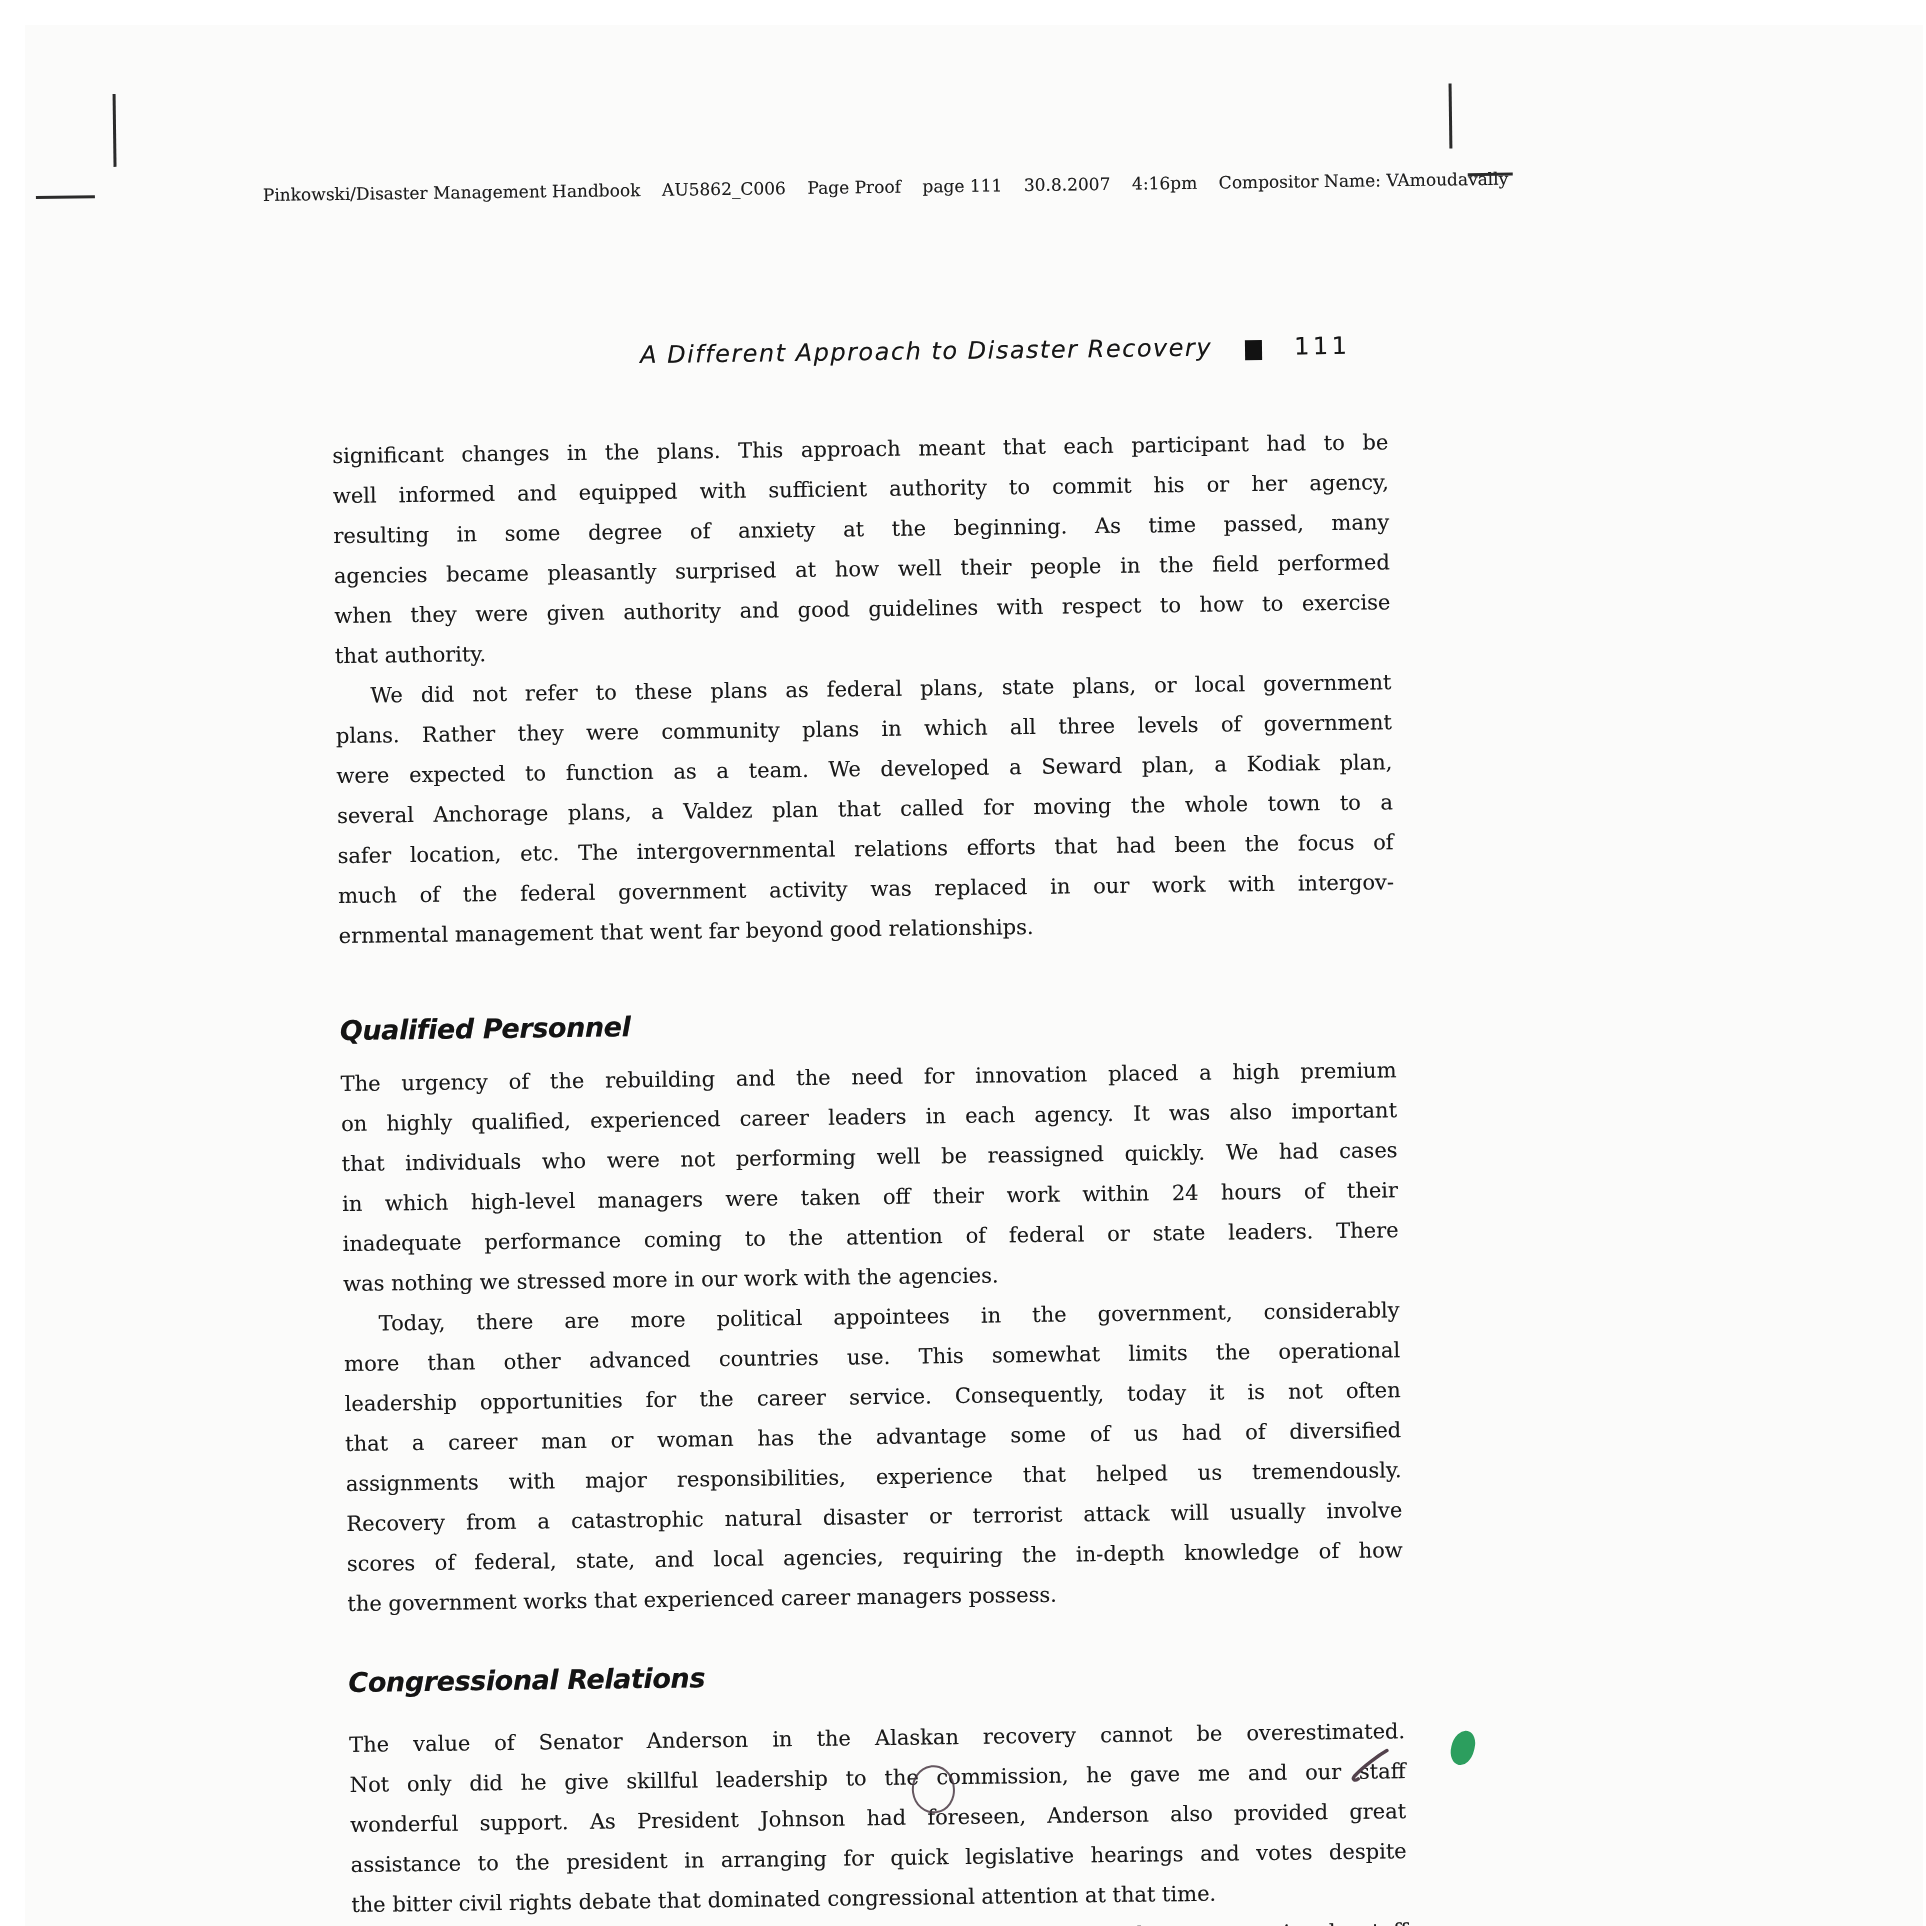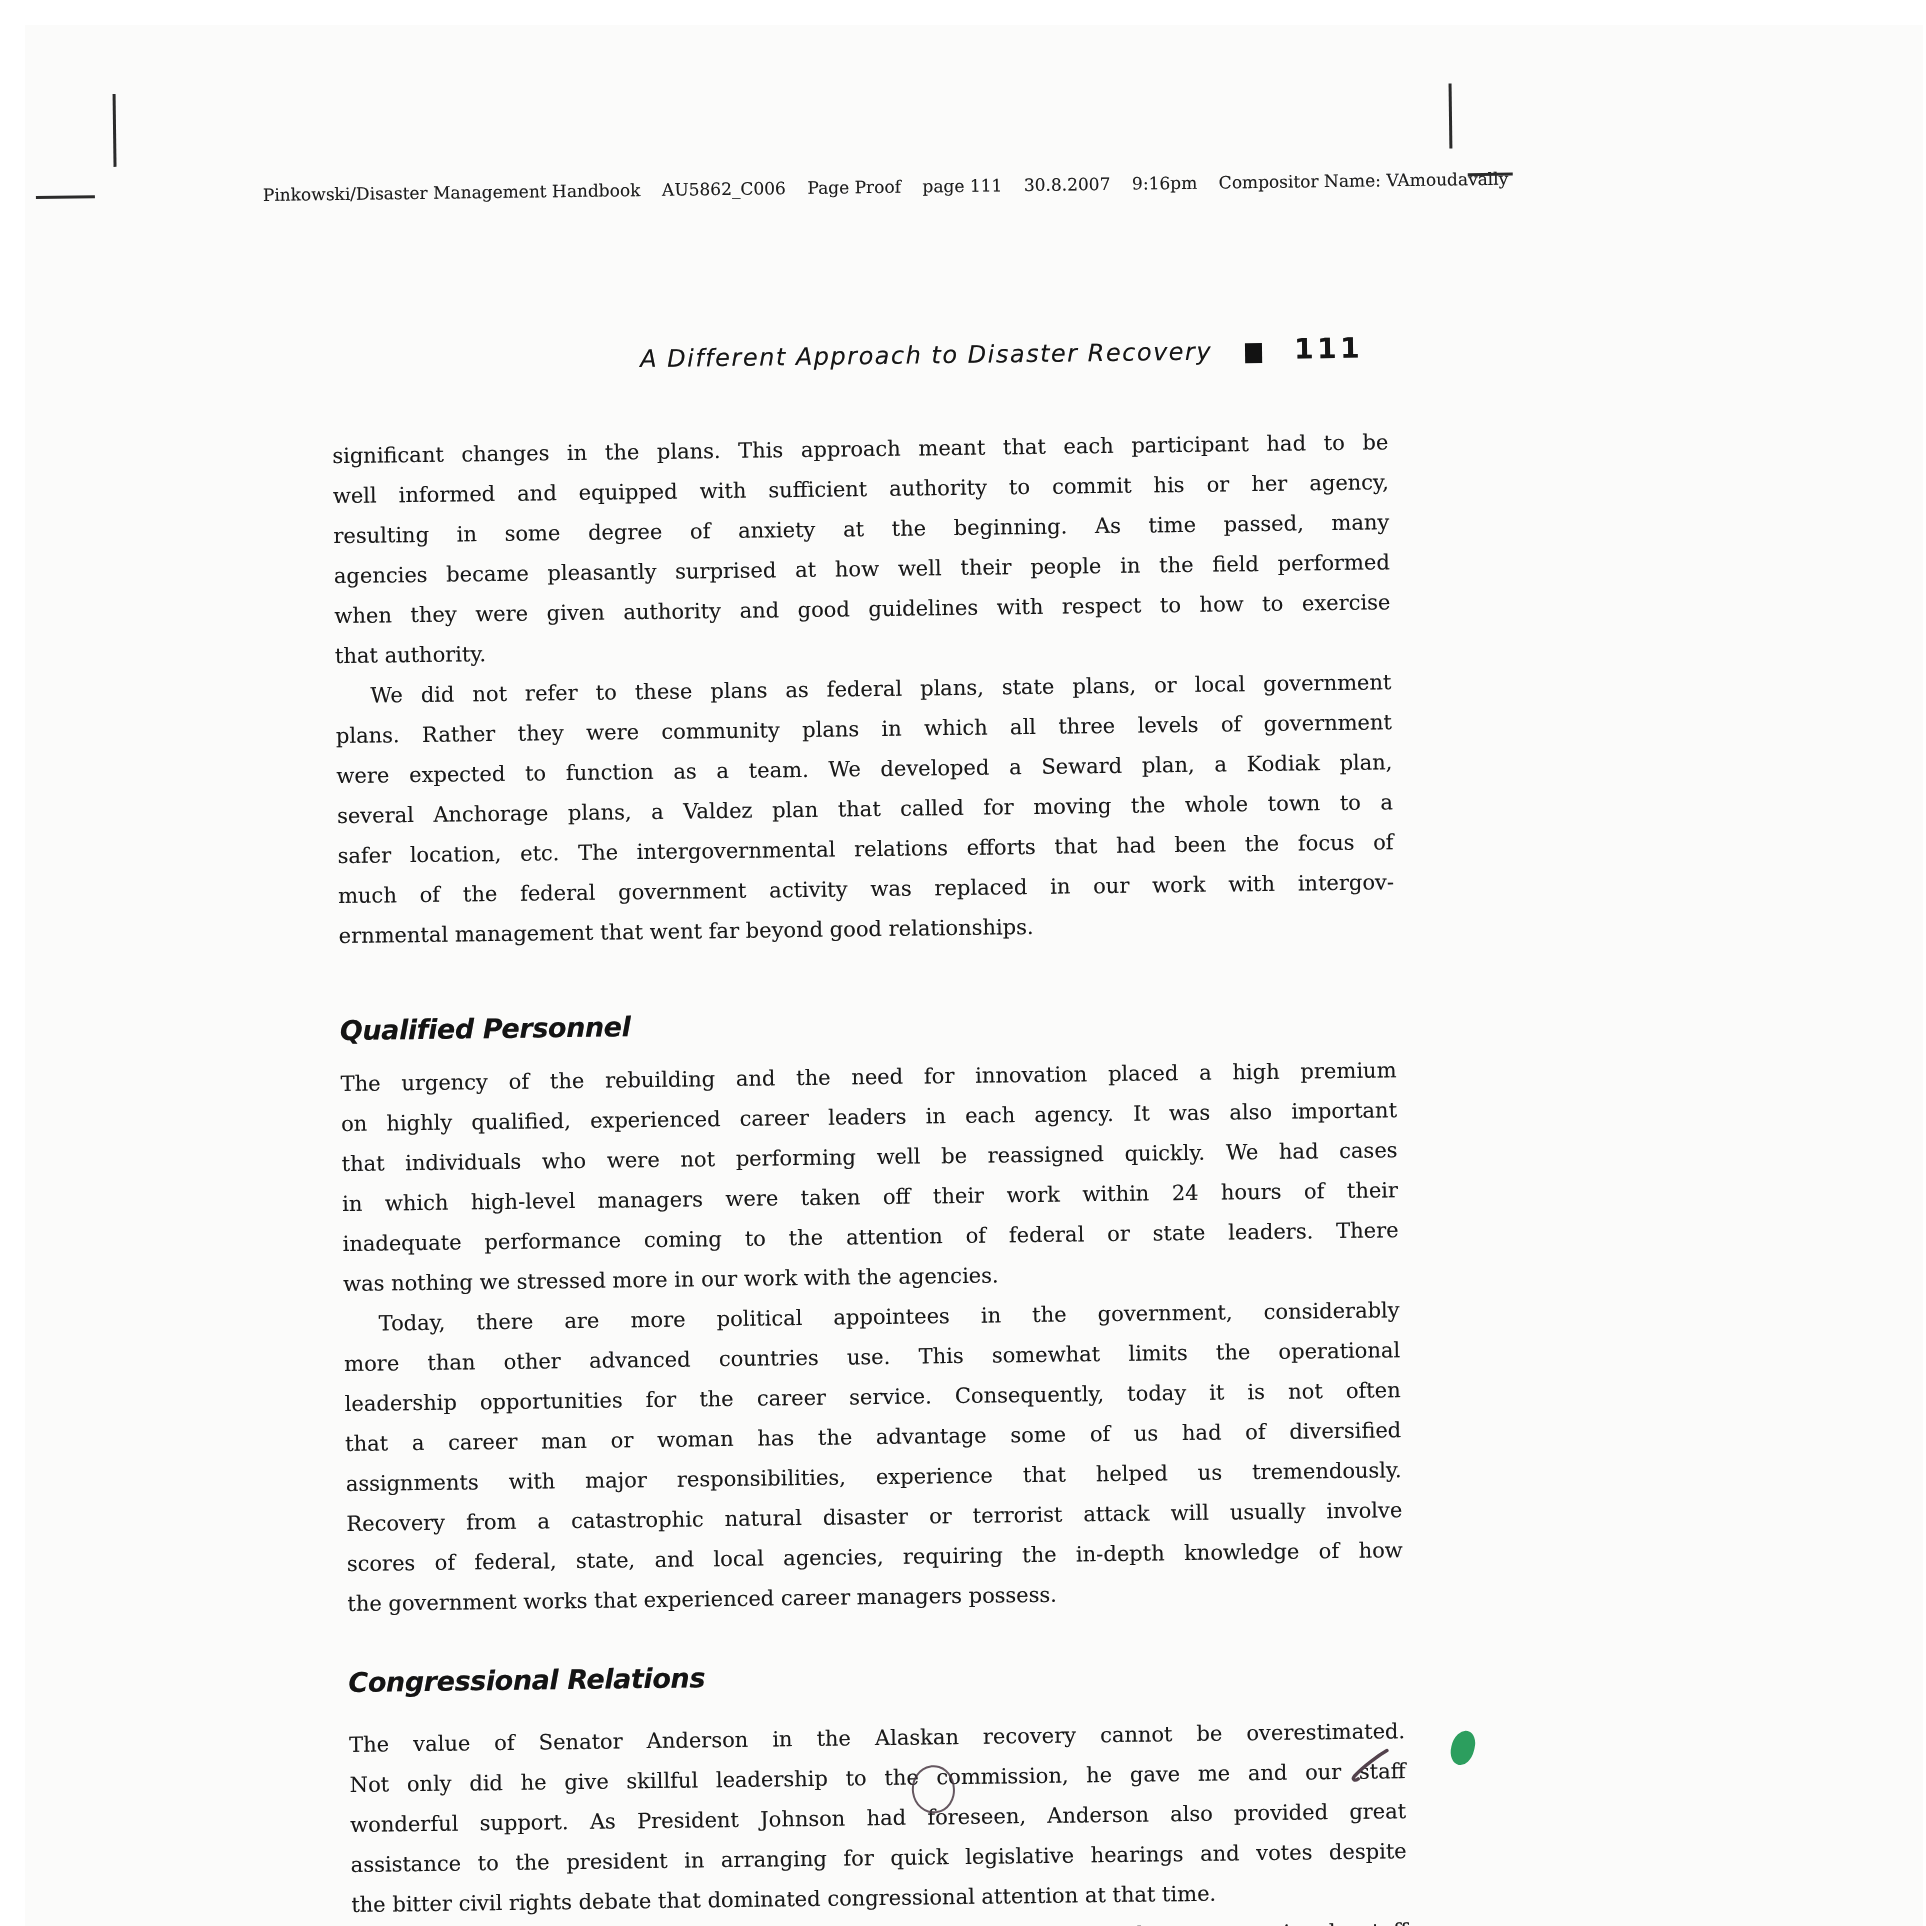--- a/index.html
+++ b/index.html
@@ -42,21 +42,21 @@
     font-style:italic;font-size:24px;letter-spacing:1.5px;
     text-shadow:0 0 0.4px rgba(20,20,20,.45);
   }
   .runhead .rh-square{
     display:inline-block;width:17px;height:20px;
     background:#121212;margin:0 32px 0 33px;
     align-self:center;transform:translateY(3.1px);
   }
   .runhead .rh-page{
     font-family:"DejaVu Sans", sans-serif;
-    font-weight:bold;font-size:28px;letter-spacing:3.5px;
+    font-weight:normal;font-size:24px;letter-spacing:3.5px;
     text-shadow:0 0 0.4px rgba(20,20,20,.45);
   }
   
   .heading{
     position:absolute;left:343px;
     font-family:"DejaVu Sans", sans-serif;
     font-style:italic;font-weight:bold;
     font-size:27px;letter-spacing:-0.4px;color:#141414;
     white-space:nowrap;
     text-shadow:0 0 0.5px rgba(20,20,20,.4);
@@ -96,21 +96,21 @@
   }
 </style>
 </head>
 <body>
 
 <div class="paper"></div>
 
 <div class="content">
 
   <div class="proofline">
-    <span class="seg">Pinkowski/Disaster Management Handbook</span><span class="seg">AU5862_C006</span><span class="seg">Page Proof</span><span class="seg">page 111</span><span class="seg">30.8.2007</span><span class="seg">9:16pm</span><span class="seg">Compositor Name: VAmoudavally</span>
+    <span class="seg">Pinkowski/Disaster Management Handbook</span><span class="seg">AU5862_C006</span><span class="seg">Page Proof</span><span class="seg">page 111</span><span class="seg">30.8.2007</span><span class="seg">4:16pm</span><span class="seg">Compositor Name: VAmoudavally</span>
   </div>
 
   <div class="mark" style="left:128px;top:91px;width:2.7px;height:73px;"></div>
   <div class="mark" style="left:50px;top:192px;width:59px;height:2.7px;"></div>
   <div class="mark" style="left:1464px;top:98px;width:2.7px;height:65px;"></div>
   <div class="mark" style="left:1482px;top:188px;width:45px;height:2.7px;"></div>
 
   <div class="runhead">
     <span class="rh-title">A Different Approach to Disaster Recovery</span>
     <span class="rh-square"></span>

